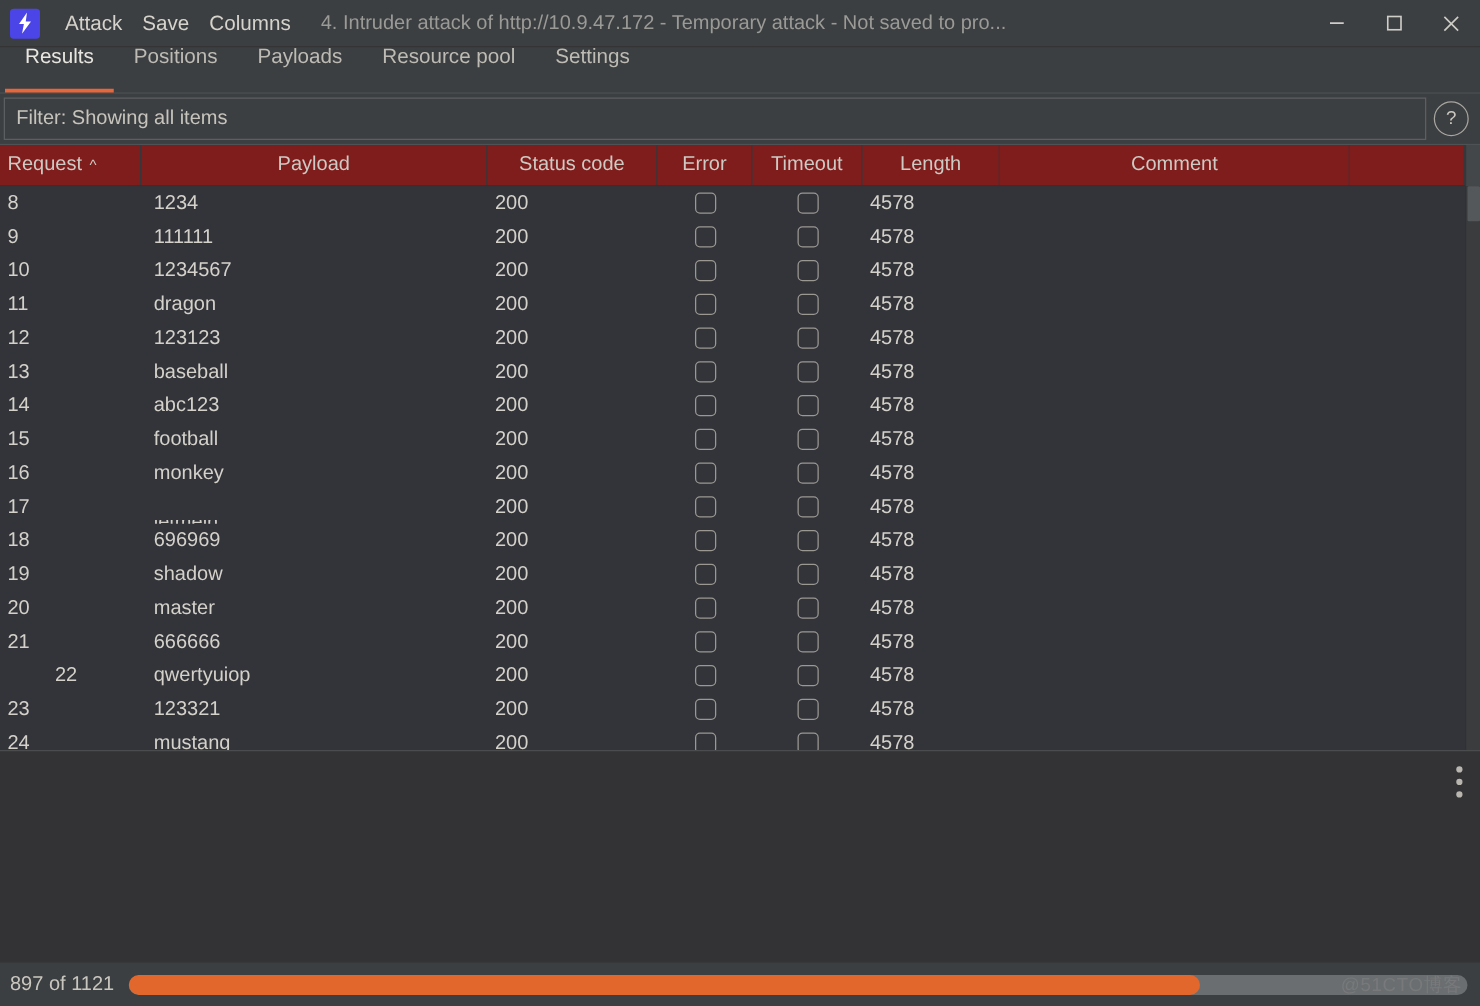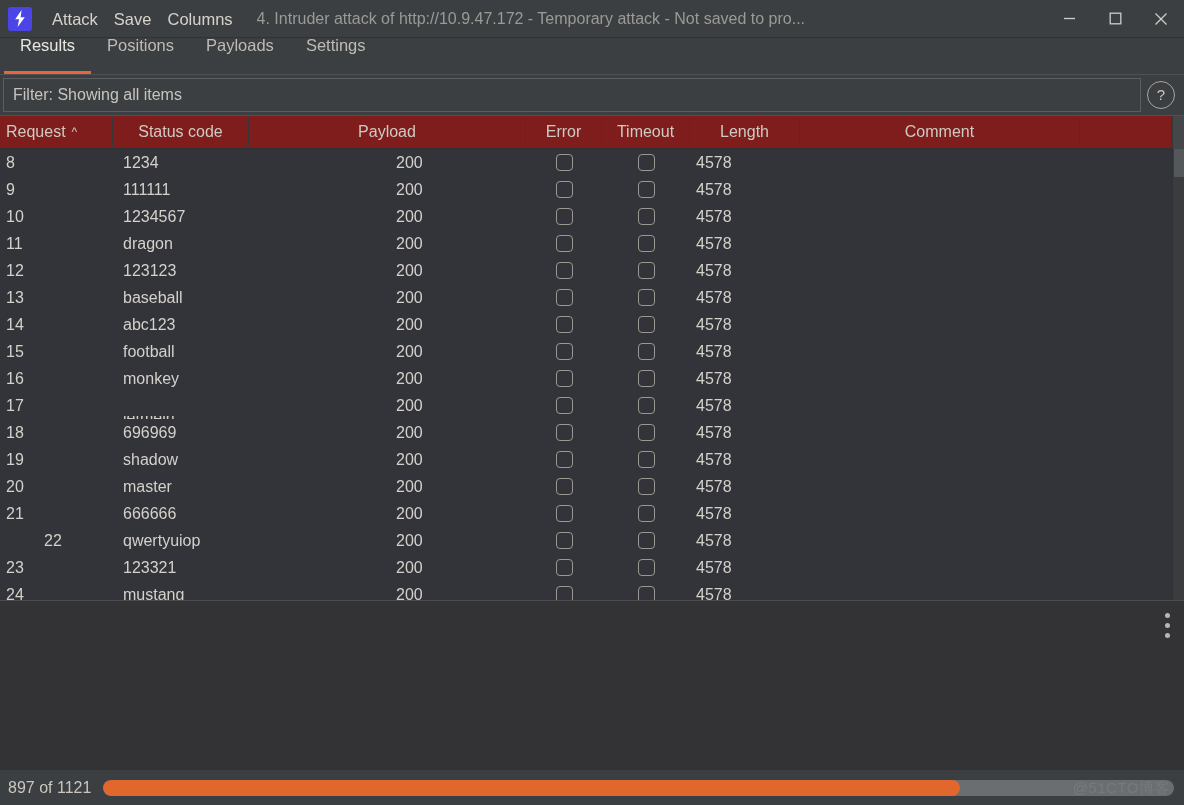--- a/index.html
+++ b/index.html
@@ -231,43 +231,44 @@
           <line x1="12.5" y1="1.5" x2="1.5" y2="12.5" stroke="#cfcdc8" stroke-width="1.3"></line>
         </svg>
       </div>
     </div>
   </div>
 
   <div class="tabbar">
     <div class="tab active">Results</div>
     <div class="tab">Positions</div>
     <div class="tab">Payloads</div>
+    <div class="tab">Resource pool</div>
     <div class="tab">Settings</div>
   </div>
 
   <div class="filterrow">
     <div class="filterbox">
       <span>Filter: Showing all items</span>
     </div>
     <div class="helpwrap">
       <div class="help-icon">?</div>
     </div>
   </div>
 
   <div class="tablewrap">
     <div class="thead" id="thead">
         <div class="th" style="width: 113px; flex: 0 0 113px; justify-content: flex-start; padding-left: 6px;">
           <span>Request</span>
           <span class="caret">^</span>
         </div>
+        <div class="th" style="width: 277px; flex: 0 0 277px;">
+          <span>Payload</span>
+        </div>
         <div class="th" style="width: 136px; flex: 0 0 136px;">
           <span>Status code</span>
-        </div>
-        <div class="th" style="width: 277px; flex: 0 0 277px;">
-          <span>Payload</span>
         </div>
         <div class="th" style="width: 76px; flex: 0 0 76px;">
           <span>Error</span>
         </div>
         <div class="th" style="width: 88px; flex: 0 0 88px;">
           <span>Timeout</span>
         </div>
         <div class="th" style="width: 110px; flex: 0 0 110px;">
           <span>Length</span>
         </div>

